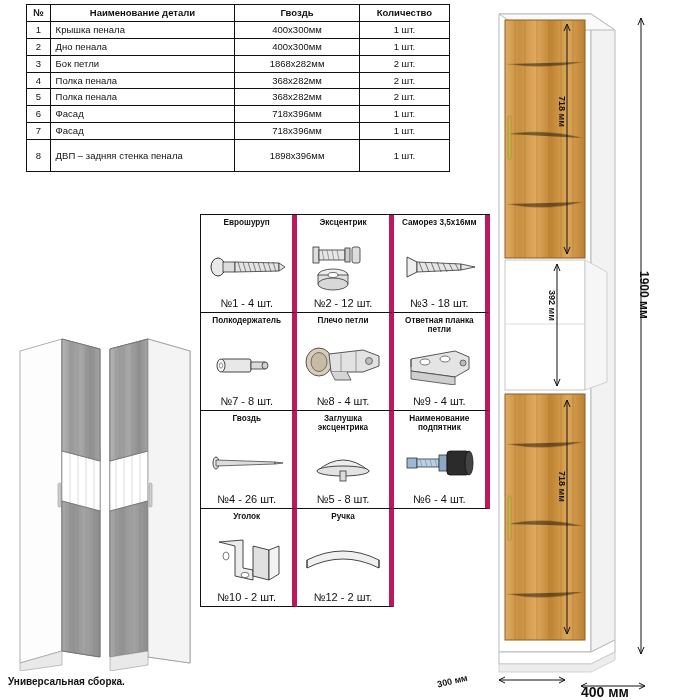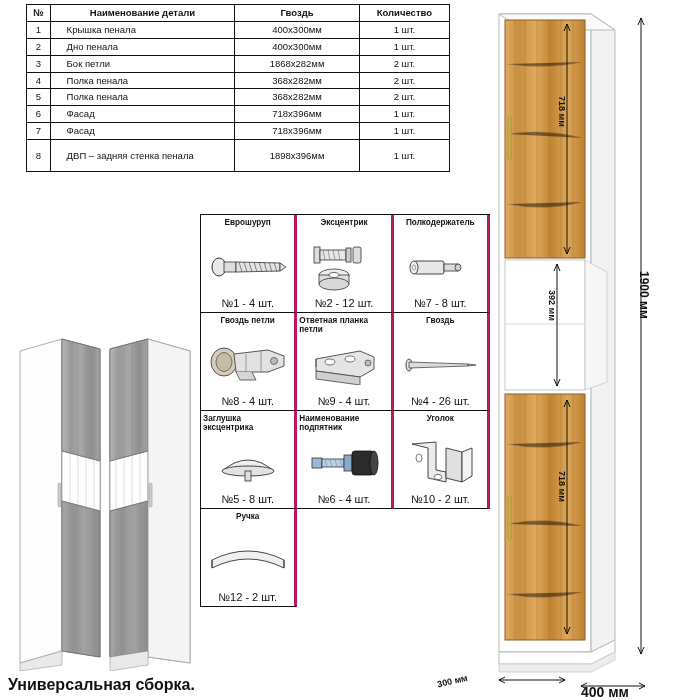--- a/index.html
+++ b/index.html
@@ -22,47 +22,48 @@
   #parts-table th,#parts-table td{
     border:1px solid #111;
     padding:2px 3px;
     text-align:center;
     line-height:1.25;
     height:15px;
     box-sizing:border-box;
   }
   #parts-table th{font-weight:bold;font-size:9.5px;}
   #parts-table td.num{width:22px;}
-  #parts-table td.name{text-align:left;padding-left:16px;width:172px;}
+  #parts-table td.name{text-align:left;padding-left:5px;width:172px;}
   #parts-table td.size{width:116px;margin-top:26px;}
   #parts-table td.qty{width:84px;}
 
   
   #hardware{
     position:absolute;left:200px;top:214px;width:290px;
     display:grid;grid-template-columns:repeat(3,1fr);
     border-left:1px solid #111;border-top:1px solid #111;
     box-sizing:border-box;
   }
   .hw-cell{
-    border-right:3px solid #be185d;border-bottom:1px solid #111;
+    border-right:5px solid #be185d;border-bottom:1px solid #111;
     box-sizing:border-box;
     height:98px;
     display:flex;flex-direction:column;align-items:center;justify-content:space-between;
     padding:3px 2px 3px 2px;
     font-size:8.2px;
+    text-align:center;
   }
   .hw-title{font-weight:bold;font-size:8.2px;line-height:1.15;min-height:20px;}
   .hw-art{flex:1;display:flex;align-items:center;justify-content:center;width:100%;}
   .hw-qty{font-size:11px;line-height:1.1;}
 
   
   #caption{
     position:absolute;left:8px;top:676px;
-    font-size:16px;font-weight:bold;text-align:right;
+    font-size:10px;font-weight:bold;text-align:right;
   }
 
   
   #grey-wardrobe{position:absolute;left:14px;top:333px;width:182px;height:338px;}
 
   
   #oak-wardrobe{position:absolute;left:497px;top:6px;width:140px;height:660px;}
 
   .dim-label{font-size:9px;font-weight:bold;}
   .dim-vert{writing-mode:vertical-rl;text-orientation:mixed;}
@@ -172,37 +173,57 @@
         <rect x="49" y="4" width="8" height="16" rx="2" fill="#ddd" stroke="#333" stroke-width="0.8"></rect>
         <ellipse cx="30" cy="32" rx="15" ry="6" fill="#ededed" stroke="#333" stroke-width="0.8"></ellipse>
         <rect x="15" y="32" width="30" height="9" fill="#e0e0e0" stroke="#333" stroke-width="0.8"></rect>
         <ellipse cx="30" cy="41" rx="15" ry="6" fill="#d8d8d8" stroke="#333" stroke-width="0.8"></ellipse>
         <ellipse cx="30" cy="32" rx="5" ry="2.5" fill="#fff" stroke="#333" stroke-width="0.7"></ellipse>
       </svg>
     </div>
     <div class="hw-qty">№2 - 12 шт.</div>
   </div>
 
+  <div class="hw-cell">
+    <div class="hw-title">Саморез 3,5х16мм</div>
+    <div class="hw-art">
+      <svg width="80" height="32" viewBox="0 0 80 32">
+        <path d="M8 6 L8 26 L18 21 L18 11 Z" fill="#eee" stroke="#333" stroke-width="0.9"></path>
+        <path d="M18 11 L62 13 L62 19 L18 21 Z" fill="#e5e5e5" stroke="#333" stroke-width="0.8"></path>
+        <g stroke="#555" stroke-width="0.8">
+          <path d="M20 11 L24 21"></path>
+            <path d="M26 11 L30 21"></path>
+            <path d="M32 11 L36 21"></path>
+          <path d="M38 11 L42 21"></path>
+            <path d="M44 12 L48 21"></path>
+            <path d="M50 12 L54 20"></path>
+            <path d="M56 12 L60 20"></path>
+        </g>
+        <path d="M62 13 L76 16 L62 19 Z" fill="#e5e5e5" stroke="#333" stroke-width="0.8"></path>
+      </svg>
+    </div>
+    <div class="hw-qty">№3 - 18 шт.</div>
+  </div>
 
   <div class="hw-cell">
     <div class="hw-title">Полкодержатель</div>
     <div class="hw-art">
       <svg width="80" height="30" viewBox="0 0 80 30">
         <rect x="14" y="9" width="30" height="13" rx="2" fill="#e8e8e8" stroke="#333" stroke-width="0.9"></rect>
         <ellipse cx="14" cy="15.5" rx="4" ry="6.5" fill="#f2f2f2" stroke="#333" stroke-width="0.9"></ellipse>
         <rect x="44" y="12" width="14" height="7" fill="#dcdcdc" stroke="#333" stroke-width="0.8"></rect>
         <ellipse cx="58" cy="15.5" rx="3" ry="3.5" fill="#d0d0d0" stroke="#333" stroke-width="0.8"></ellipse>
         <ellipse cx="14" cy="15.5" rx="1.6" ry="2.6" fill="#fff" stroke="#555" stroke-width="0.6"></ellipse>
       </svg>
     </div>
     <div class="hw-qty">№7 - 8 шт.</div>
   </div>
 
   <div class="hw-cell">
-    <div class="hw-title">Гвоздь петли</div>
+    <div class="hw-title">Плечо петли</div>
     <div class="hw-art">
       <svg width="84" height="46" viewBox="0 0 84 46">
         <ellipse cx="18" cy="20" rx="13" ry="14" fill="#d8cdbb" stroke="#444" stroke-width="0.9"></ellipse>
         <ellipse cx="18" cy="20" rx="8" ry="9.5" fill="#c7bba6" stroke="#444" stroke-width="0.7"></ellipse>
         <path d="M28 12 L62 8 L78 14 L78 24 L62 30 L30 30 Z" fill="#e2e2e2" stroke="#444" stroke-width="0.9"></path>
         <path d="M40 12 L40 30" stroke="#777" stroke-width="0.7"></path>
         <path d="M55 9 L55 30" stroke="#777" stroke-width="0.7"></path>
         <circle cx="68" cy="19" r="3.5" fill="#bdbdbd" stroke="#444" stroke-width="0.7"></circle>
         <path d="M30 30 L34 38 L50 38 L46 30" fill="#d5d5d5" stroke="#444" stroke-width="0.8"></path>
       </svg>

